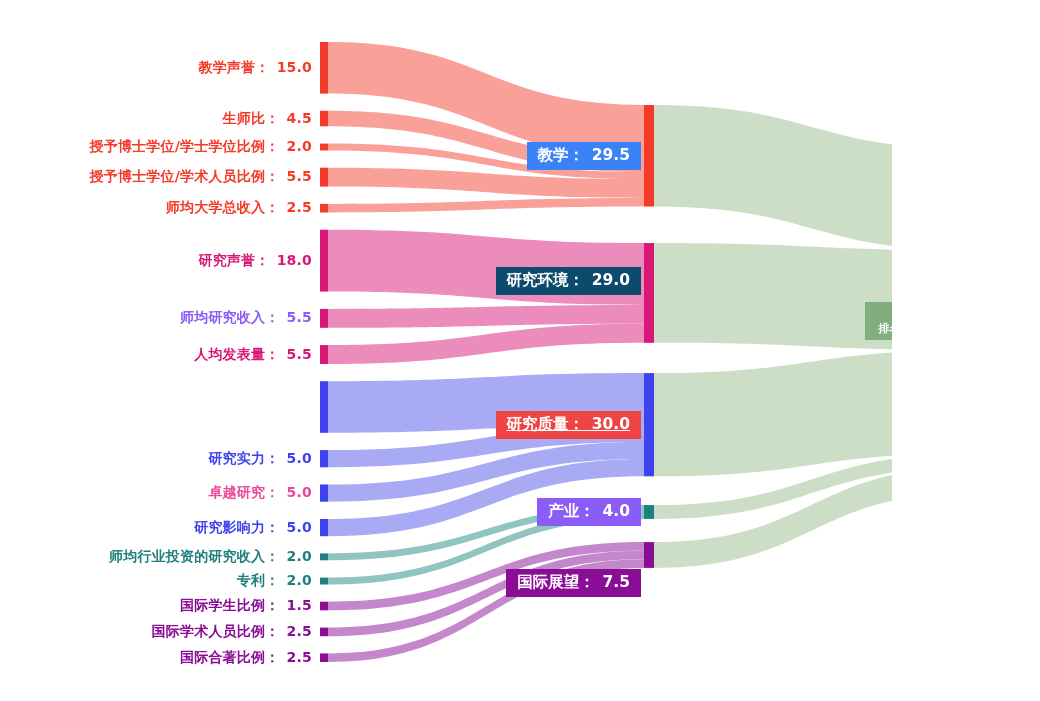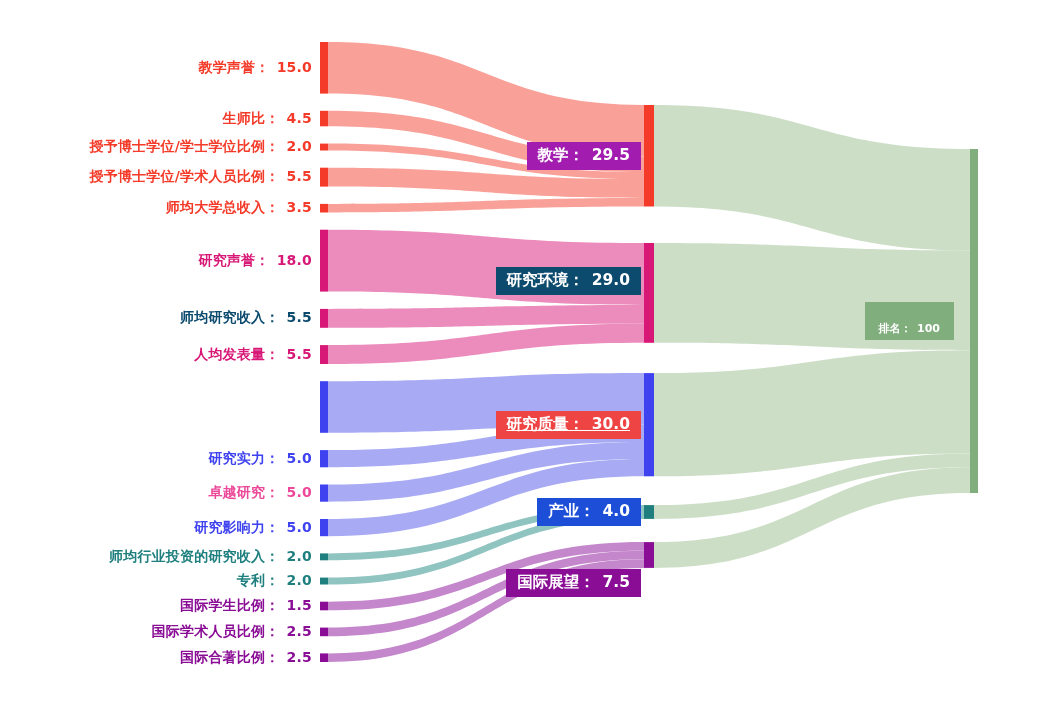--- a/index.html
+++ b/index.html
@@ -3,21 +3,21 @@
 <meta charset="utf-8">
 <style>
   html, body {
     margin: 0;
     padding: 0;
     background: #ffffff;
     font-family: "DejaVu Sans", "Liberation Sans", sans-serif;
   }
   .stage {
     position: relative;
-    width: 1040px;
+    width: 892px;
     height: 701px;
     background: #ffffff;
     overflow: hidden;
   }
   #sankey-svg {
     position: absolute;
     left: 0;
     top: 0;
   }
   #labels {
@@ -107,32 +107,32 @@
       <rect x="644" y="373.1" width="10" height="103.2" fill="#3F42EF"></rect>
       <rect x="644" y="505.1" width="10" height="13.8" fill="#1E7F7E"></rect>
       <rect x="644" y="542.1" width="10" height="25.8" fill="#8A0D95"></rect>
       <rect x="970" y="149.0" width="8" height="344.0" fill="#81AE7D"></rect>
     </svg>
   <div id="labels">
       <div class="src-label" style="top: 67.8px; color: rgb(244, 59, 42);">教学声誉： 15.0</div>
       <div class="src-label" style="top: 118.6px; color: rgb(244, 59, 42);">生师比： 4.5</div>
       <div class="src-label" style="top: 147px; color: rgb(244, 59, 42);">授予博士学位/学士学位比例： 2.0</div>
       <div class="src-label" style="top: 177.2px; color: rgb(244, 59, 42);">授予博士学位/学术人员比例： 5.5</div>
-      <div class="src-label" style="top: 208.2px; color: rgb(244, 59, 42);">师均大学总收入： 3.5</div>
+      <div class="src-label" style="top: 208.2px; color: rgb(244, 59, 42);">师均大学总收入： 2.5</div>
       <div class="src-label" style="top: 260.7px; color: rgb(216, 24, 119);">研究声誉： 18.0</div>
-      <div class="src-label" style="top: 318.4px; color: #0c4a6e; text-align: right;">师均研究收入： 5.5</div>
+      <div class="src-label" style="top: 318.4px; color: #8b5cf6; text-align: right;">师均研究收入： 5.5</div>
       <div class="src-label" style="top: 354.5px; color: rgb(216, 24, 119);">人均发表量： 5.5</div>
       <div class="src-label" style="top: 458.7px; color: rgb(63, 66, 239);">研究实力： 5.0</div>
       <div class="src-label" style="top: 493.1px; color: #ec4899;">卓越研究： 5.0</div>
       <div class="src-label" style="top: 527.6px; color: rgb(63, 66, 239);">研究影响力： 5.0</div>
       <div class="src-label" style="top: 556.9px; color: rgb(30, 127, 126);">师均行业投资的研究收入： 2.0</div>
       <div class="src-label" style="top: 581px; color: rgb(30, 127, 126);">专利： 2.0</div>
       <div class="src-label" style="top: 606px; color: rgb(138, 13, 149);">国际学生比例： 1.5</div>
       <div class="src-label" style="top: 631.9px; color: rgb(138, 13, 149);">国际学术人员比例： 2.5</div>
       <div class="src-label" style="top: 657.7px; color: rgb(138, 13, 149);">国际合著比例： 2.5</div>
-      <div class="cat-label" style="top: 155.7px; background: #a21caf;">教学： 29.5</div>
+      <div class="cat-label" style="top: 155.7px; background: #3b82f6;">教学： 29.5</div>
       <div class="cat-label" style="top: 281px; background: #0c4a6e;">研究环境： 29.0</div>
       <div class="cat-label" style="top: 424.7px; background: #ef4444; text-decoration: underline;">研究质量： 30.0</div>
-      <div class="cat-label" style="top: 512px; background: #1d4ed8;">产业： 4.0</div>
+      <div class="cat-label" style="top: 512px; background: #8b5cf6;">产业： 4.0</div>
       <div class="cat-label" style="top: 555px; background: rgb(138, 13, 149); margin-top: 28px;">国际展望： 7.5</div>
       <div class="tgt-label" style="top: 321px; background: rgb(129, 174, 125);">排名： 100</div>
     </div>
 </div>
 
 </body></html>

